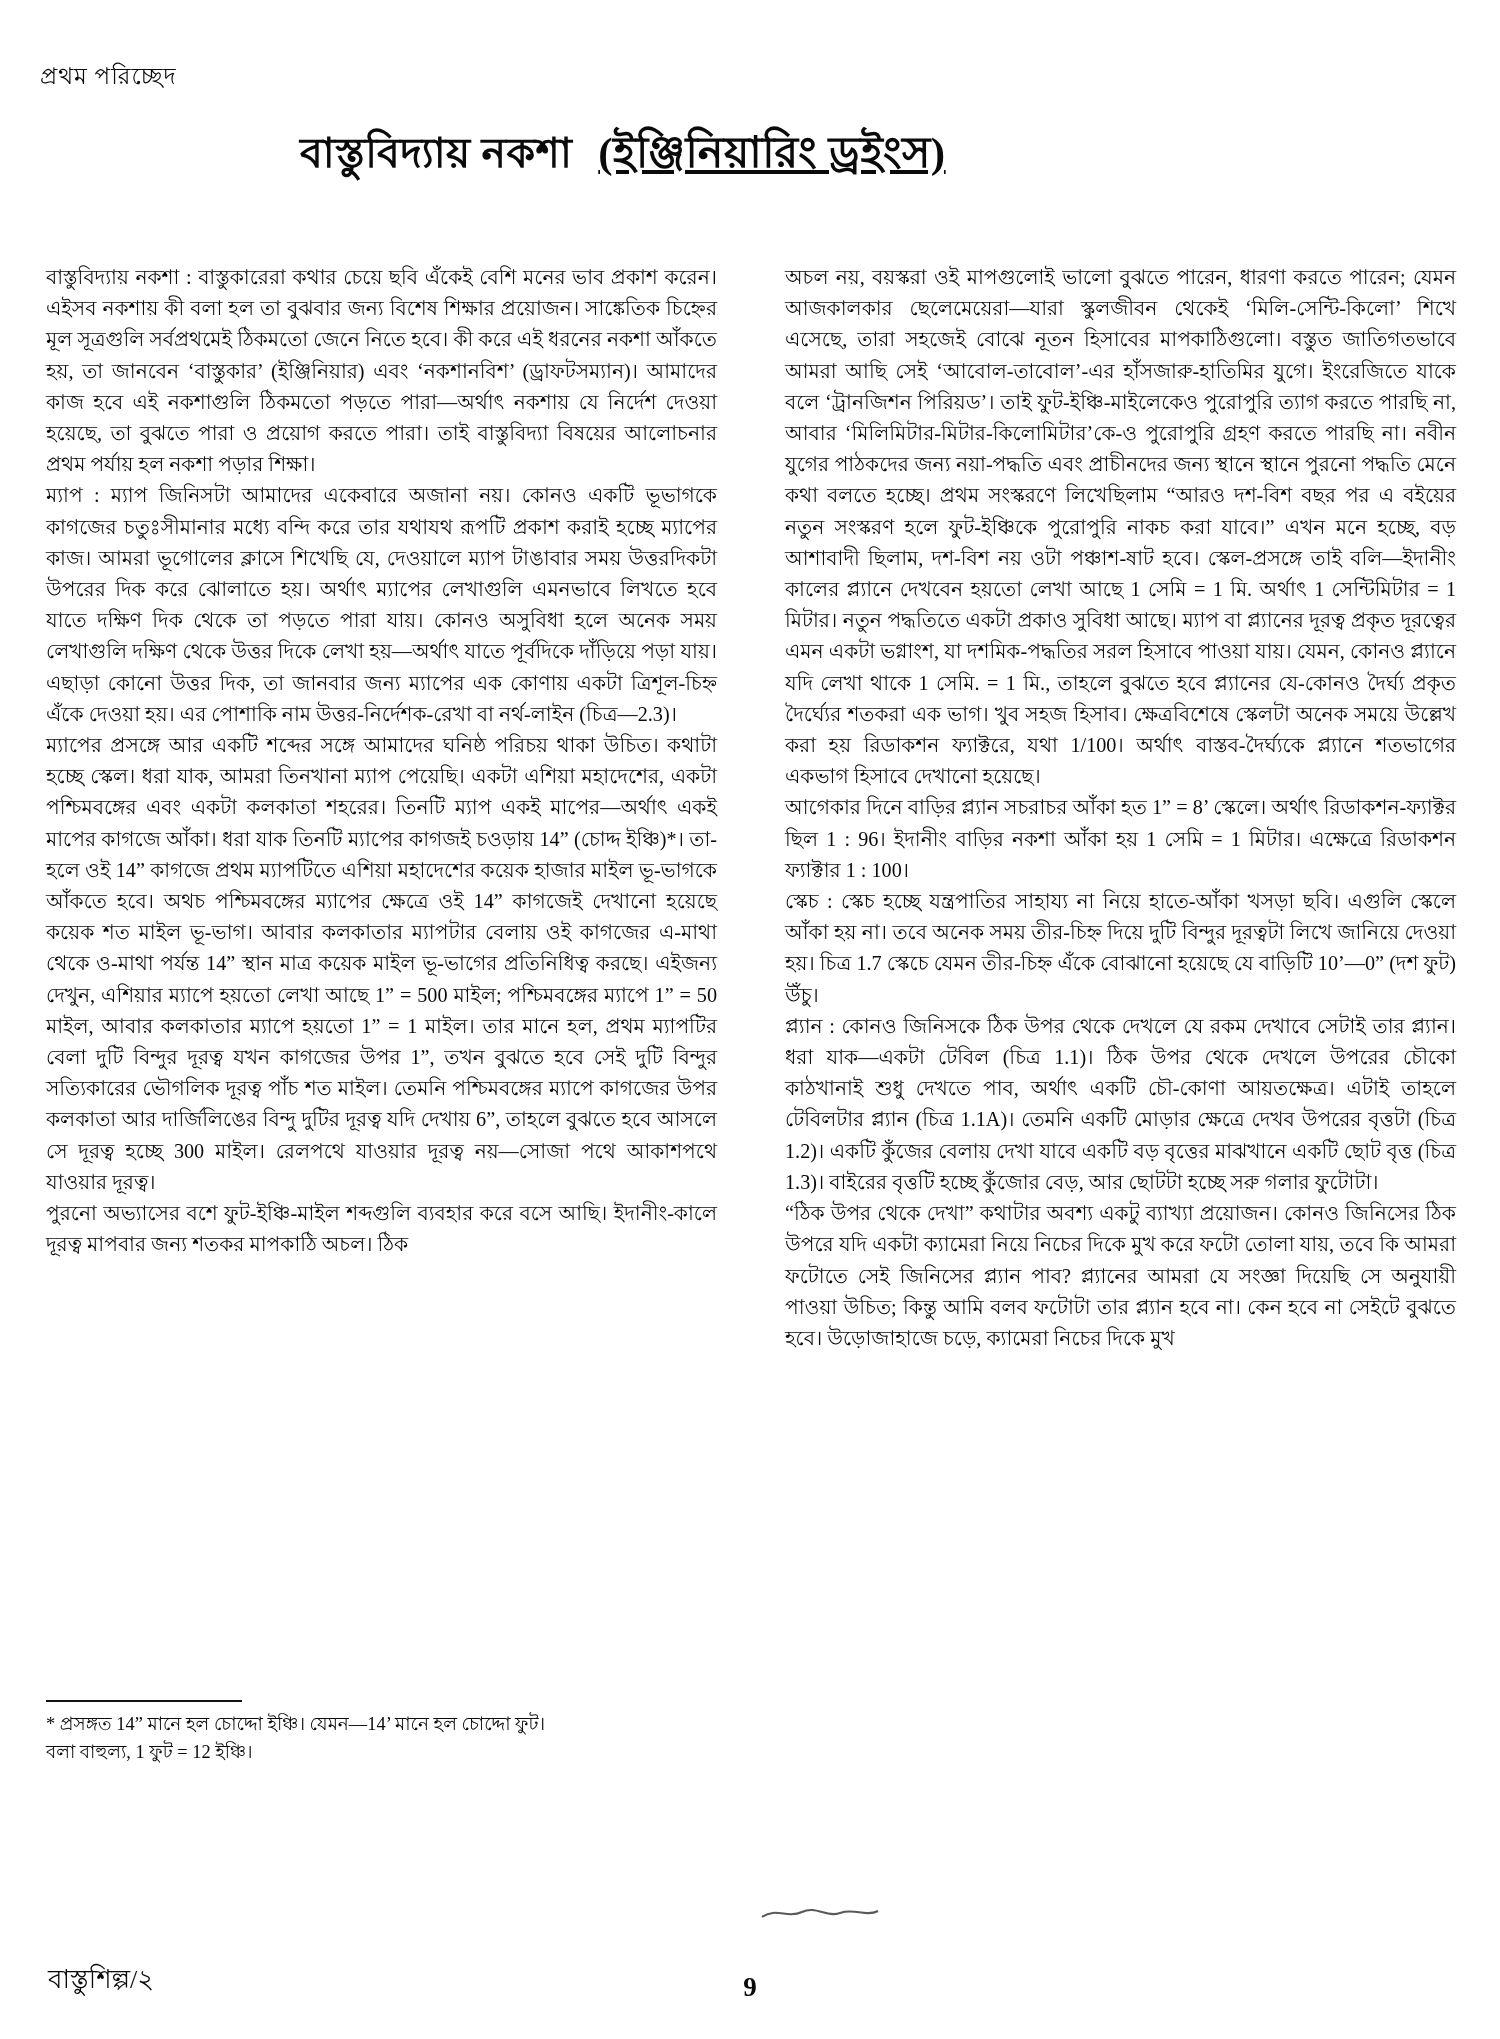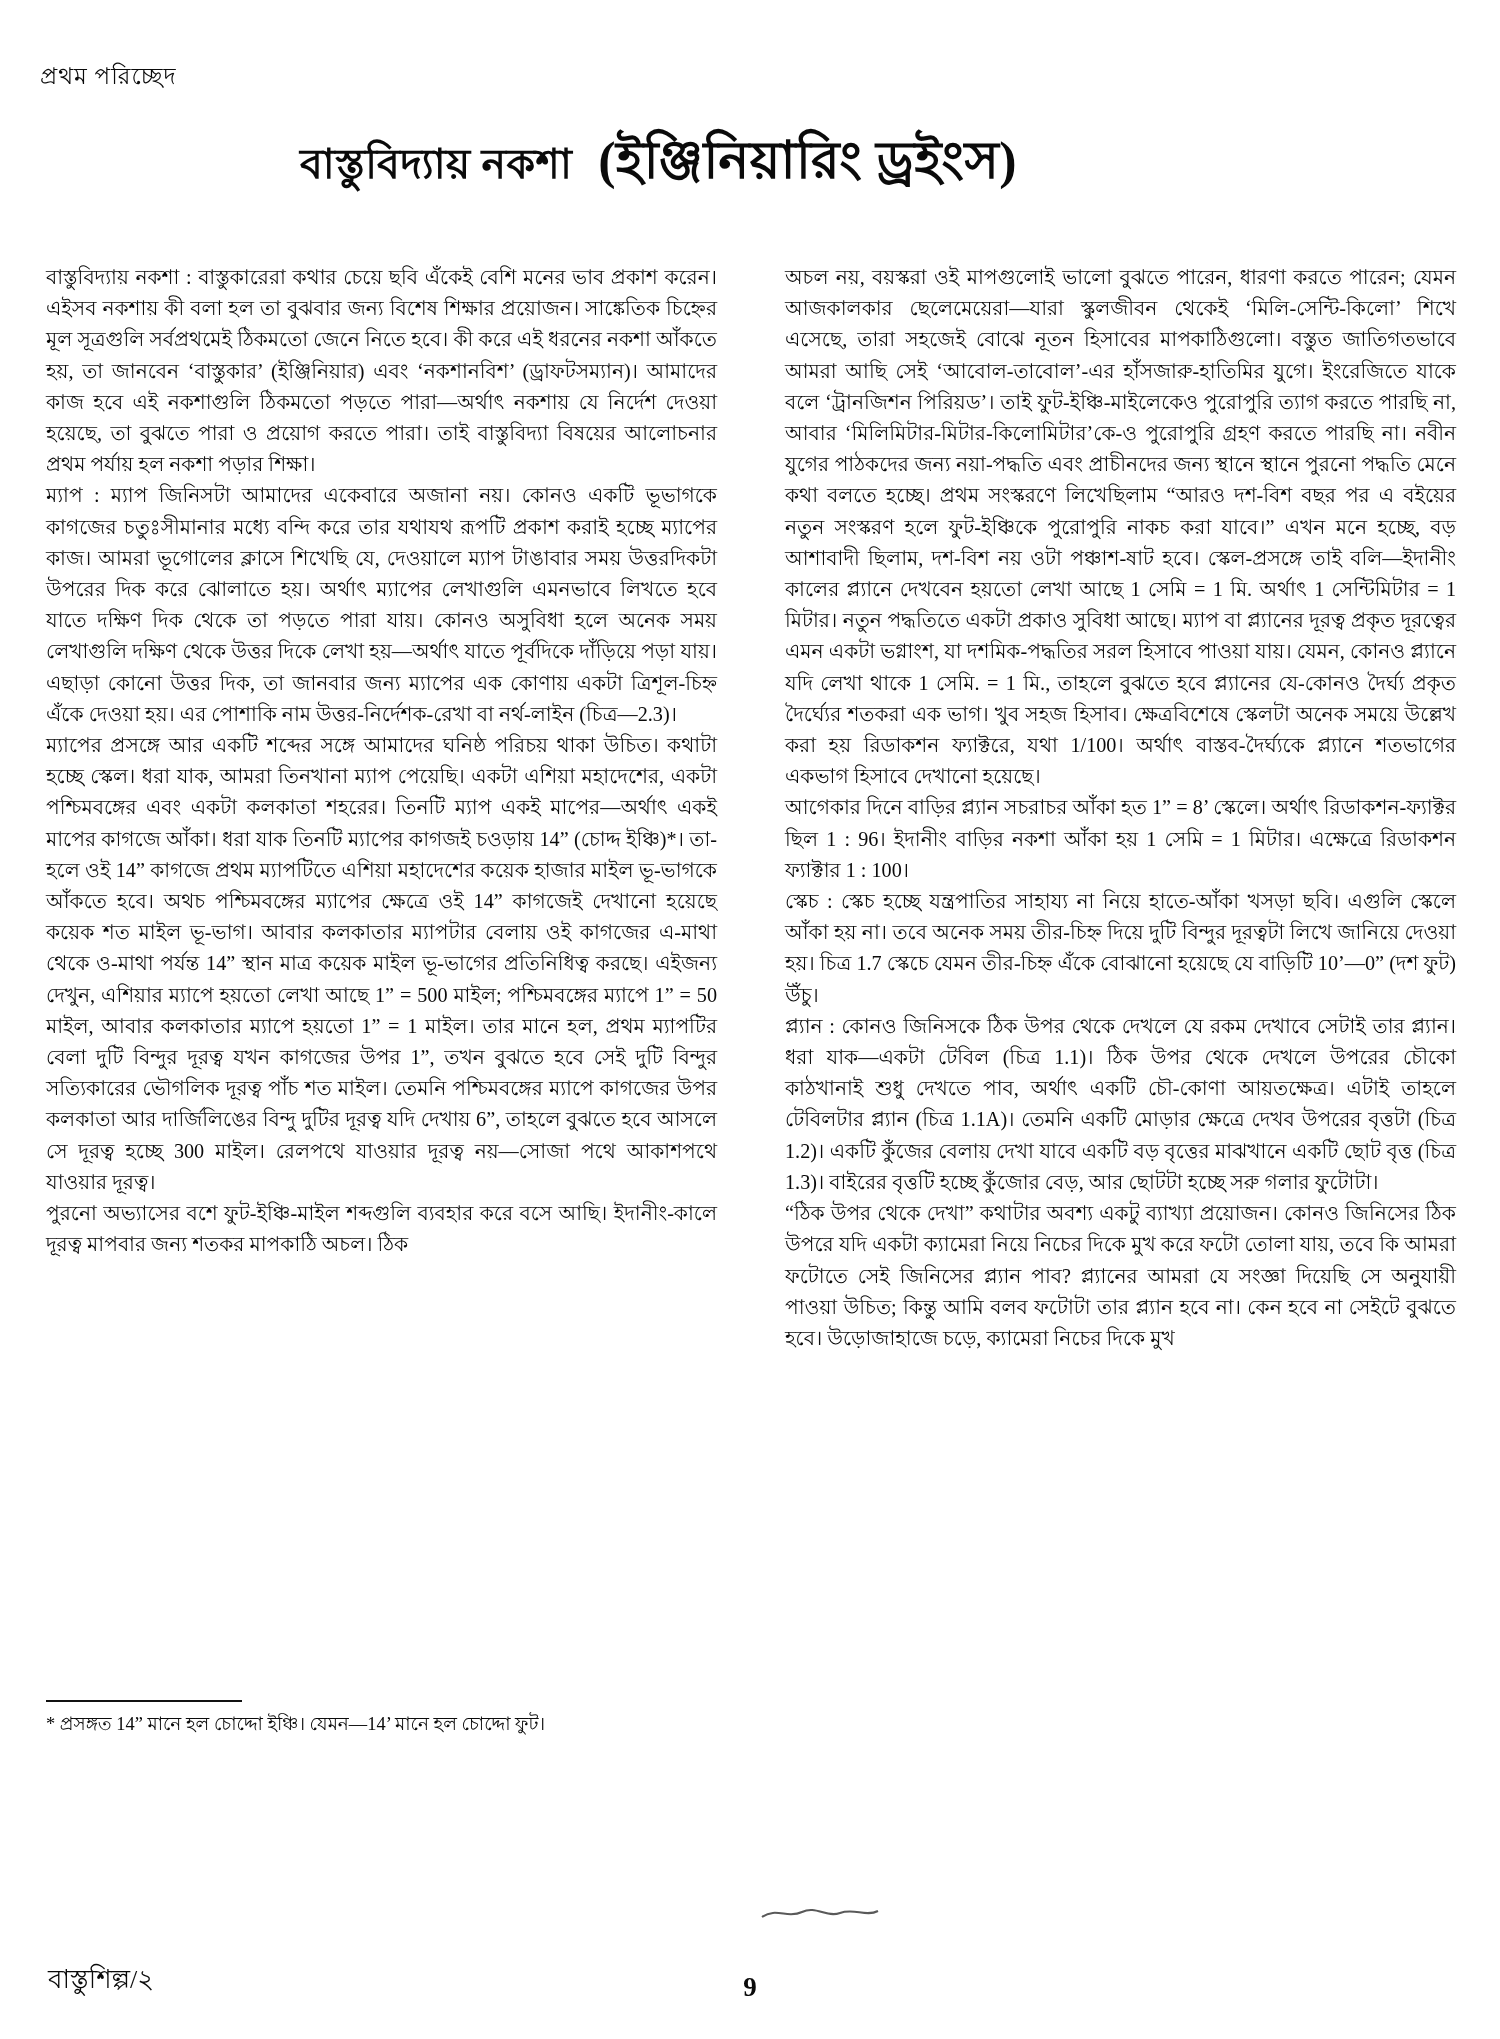--- a/index.html
+++ b/index.html
@@ -38,22 +38,23 @@
     display: flex;
     align-items: baseline;
     gap: 26px;
     font-weight: bold;
   }
   .title-main {
     font-size: 41px;
     letter-spacing: 0.5px;
   }
   .title-paren {
-    font-size: 52px;
+    font-size: 43px;
     letter-spacing: 0.5px;
+    text-decoration: underline;
   }
   .columns {
     position: absolute;
     top: 262px;
     left: 46px;
     width: 1410px;
     display: flex;
     gap: 68px;
   }
   .col {
@@ -144,20 +145,21 @@
       <p>স্কেচ : স্কেচ হচ্ছে যন্ত্রপাতির সাহায্য না নিয়ে হাতে-আঁকা খসড়া ছবি। এগুলি স্কেলে আঁকা হয় না। তবে অনেক সময় তীর-চিহ্ন দিয়ে দুটি বিন্দুর দূরত্বটা লিখে জানিয়ে দেওয়া হয়। চিত্র 1.7 স্কেচে যেমন তীর-চিহ্ন এঁকে বোঝানো হয়েছে যে বাড়িটি 10’—0” (দশ ফুট) উঁচু।</p>
       <p>প্ল্যান : কোনও জিনিসকে ঠিক উপর থেকে দেখলে যে রকম দেখাবে সেটাই তার প্ল্যান। ধরা যাক—একটা টেবিল (চিত্র 1.1)। ঠিক উপর থেকে দেখলে উপরের চৌকো কাঠখানাই শুধু দেখতে পাব, অর্থাৎ একটি চৌ-কোণা আয়তক্ষেত্র। এটাই তাহলে টেবিলটার প্ল্যান (চিত্র 1.1A)। তেমনি একটি মোড়ার ক্ষেত্রে দেখব উপরের বৃত্তটা (চিত্র 1.2)। একটি কুঁজের বেলায় দেখা যাবে একটি বড় বৃত্তের মাঝখানে একটি ছোট বৃত্ত (চিত্র 1.3)। বাইরের বৃত্তটি হচ্ছে কুঁজোর বেড়, আর ছোটটা হচ্ছে সরু গলার ফুটোটা।</p>
       <p>“ঠিক উপর থেকে দেখা” কথাটার অবশ্য একটু ব্যাখ্যা প্রয়োজন। কোনও জিনিসের ঠিক উপরে যদি একটা ক্যামেরা নিয়ে নিচের দিকে মুখ করে ফটো তোলা যায়, তবে কি আমরা ফটোতে সেই জিনিসের প্ল্যান পাব? প্ল্যানের আমরা যে সংজ্ঞা দিয়েছি সে অনুযায়ী পাওয়া উচিত; কিন্তু আমি বলব ফটোটা তার প্ল্যান হবে না। কেন হবে না সেইটে বুঝতে হবে। উড়োজাহাজে চড়ে, ক্যামেরা নিচের দিকে মুখ</p>
     </div>
 
   </div>
 
   <div class="footnote-wrap">
     <div class="fn-rule"></div>
     <div class="footnote">* প্রসঙ্গত 14” মানে হল চোদ্দো ইঞ্চি। যেমন—14’ মানে হল চোদ্দো ফুট।</div>
+    <div class="footnote fn-ind">বলা বাহুল্য, 1 ফুট = 12 ইঞ্চি।</div>
   </div>
 
   <svg class="squiggle" viewBox="0 0 120 16">
     <path d="M2 12 C 16 2, 28 14, 42 7 C 56 0, 66 13, 80 8 C 94 3, 106 12, 118 6" fill="none" stroke="#222" stroke-width="2"></path>
   </svg>
 
   <div class="footer">
     <div class="footer-left">বাস্তুশিল্প/২</div>
     <div class="page-number">9</div>
   </div>

